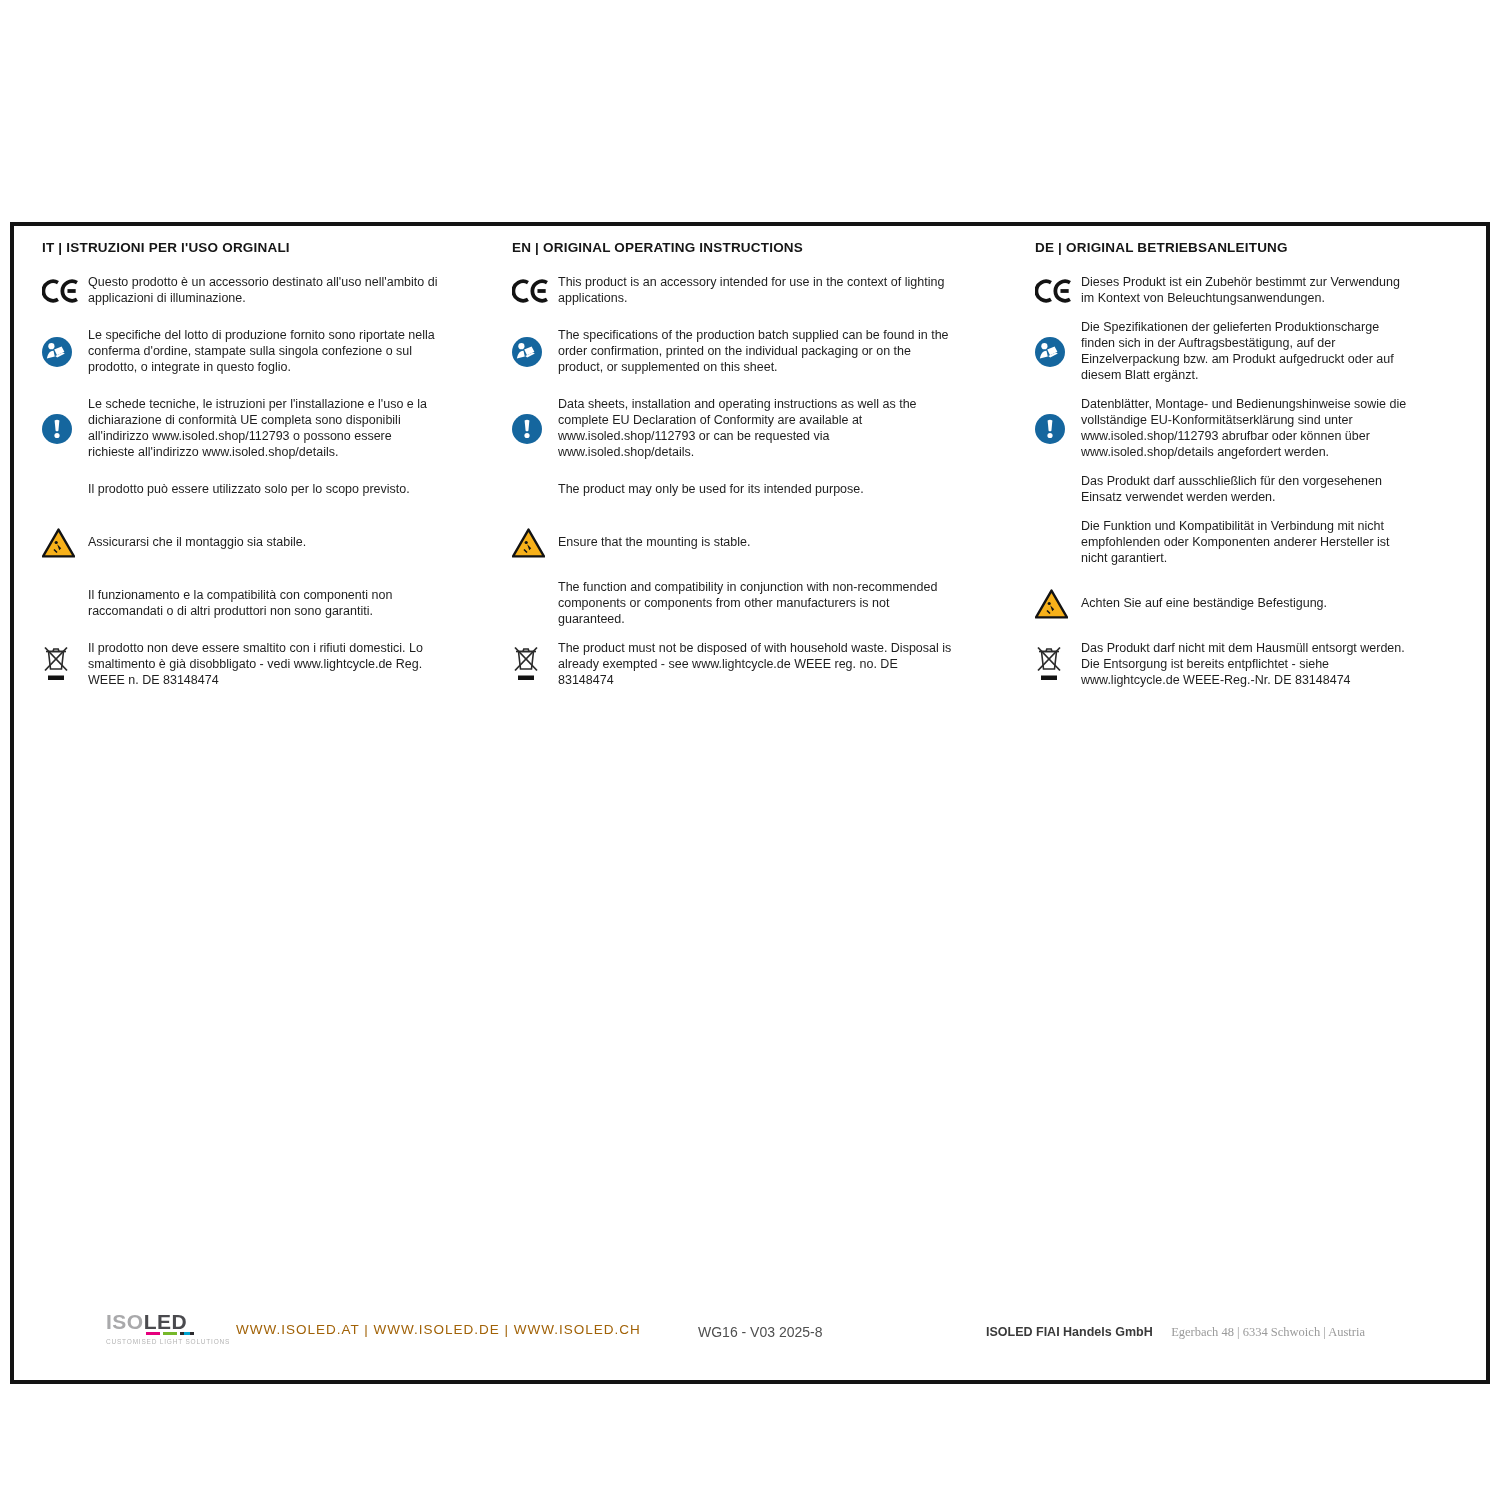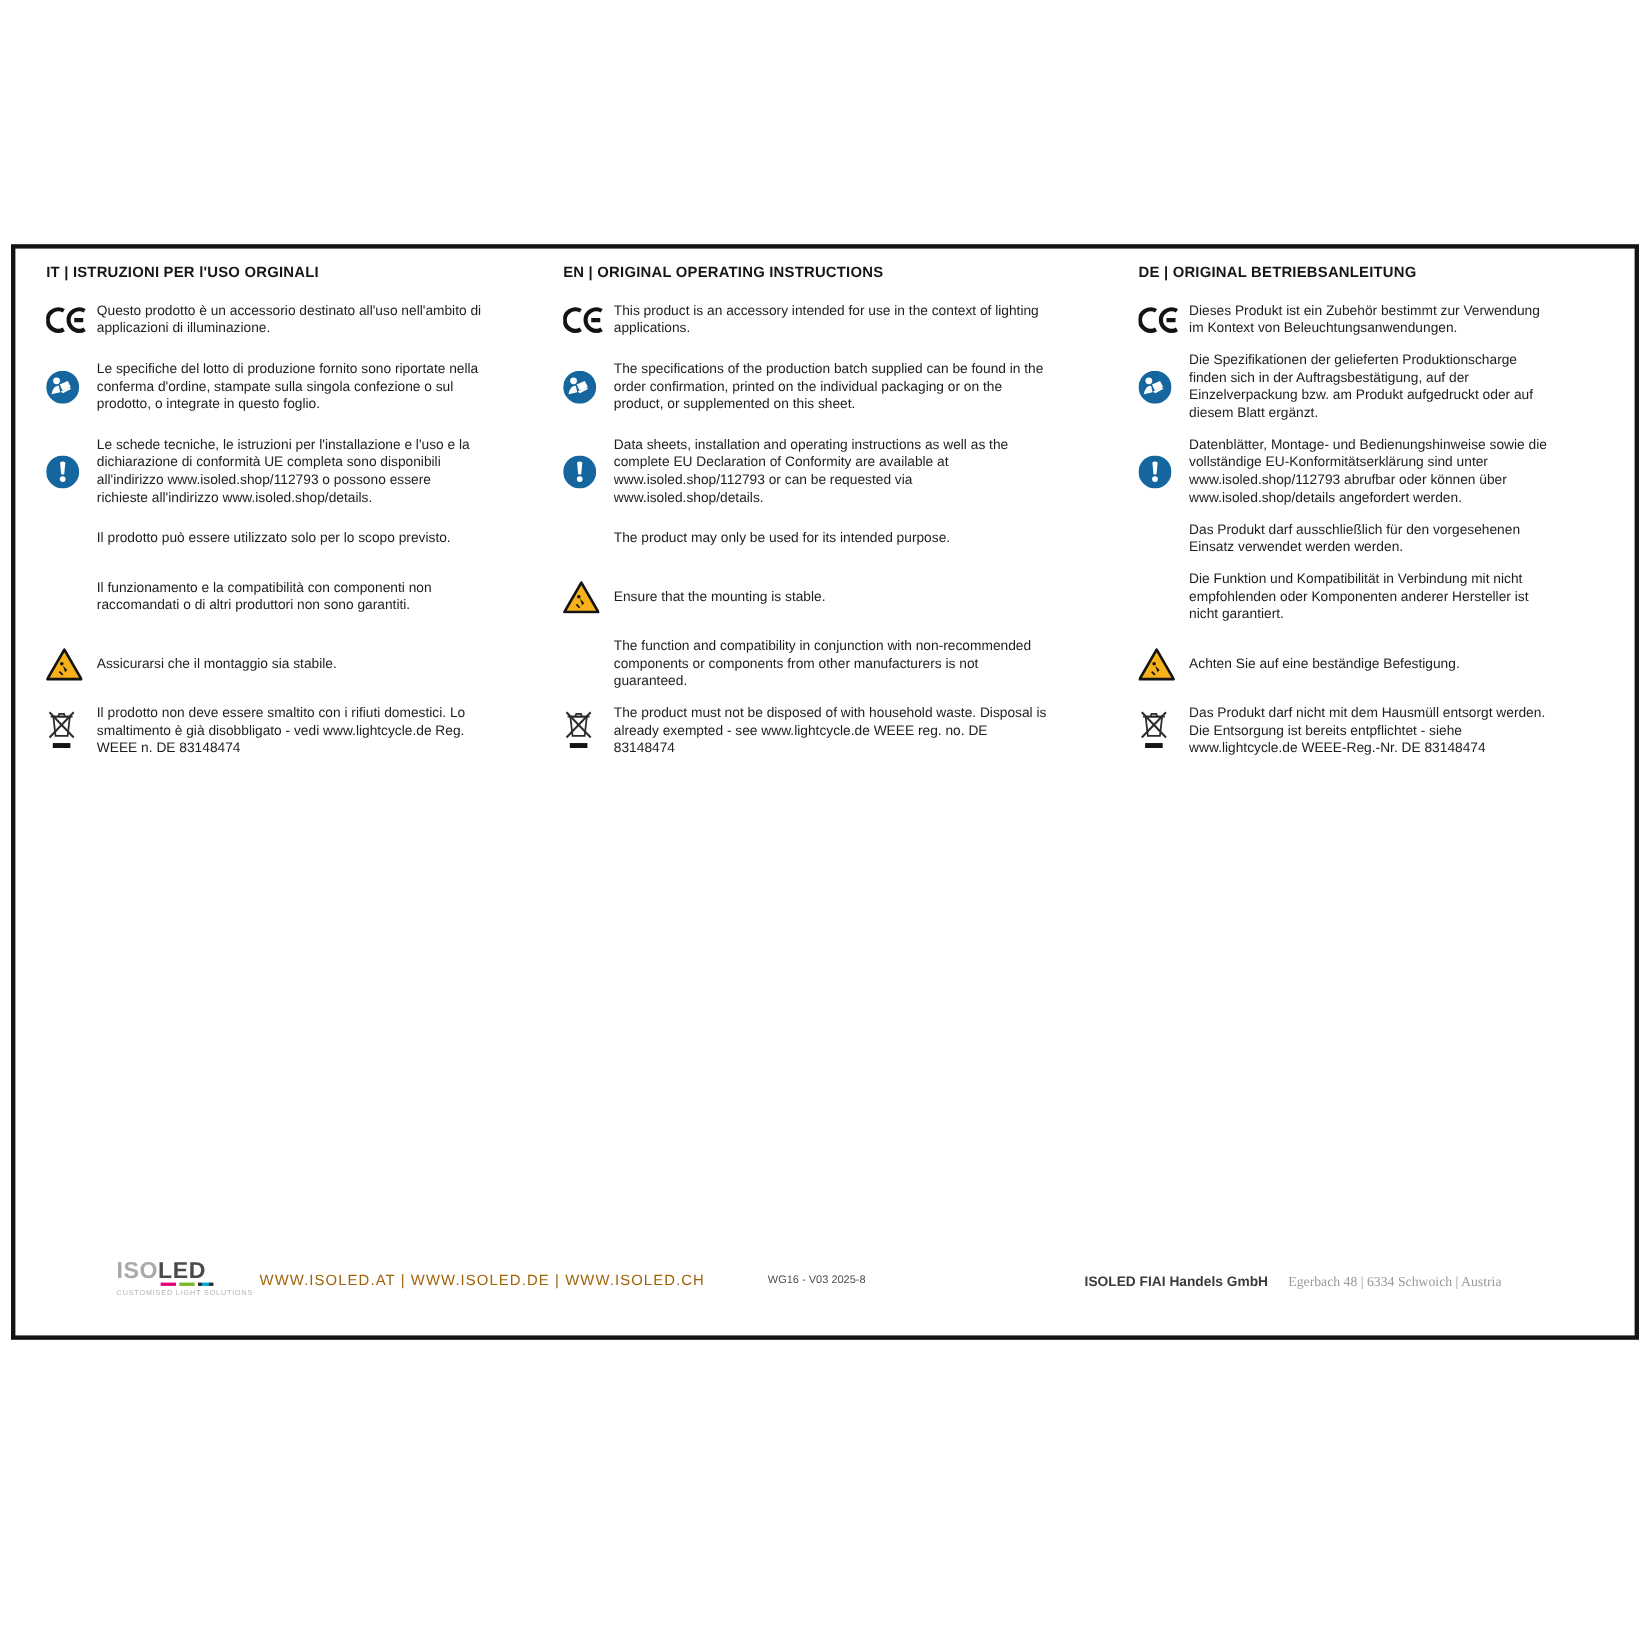--- a/index.html
+++ b/index.html
@@ -1,17 +1,17 @@
 <!DOCTYPE html>
 <html><head>
 <meta charset="utf-8">
 <style>
   html,body{margin:0;padding:0;background:#ffffff;}
   body{width:1500px;height:1500px;position:relative;font-family:"Liberation Sans",sans-serif;color:#1e1e1e;}
-  .sheet{position:absolute;left:10px;top:222px;width:1480px;height:996px;border:4px solid #131313;box-sizing:border-box;background:#fff;}
+  .sheet{position:absolute;left:10px;top:222px;width:1480px;height:1162px;border:4px solid #131313;box-sizing:border-box;background:#fff;}
   .grid{position:absolute;left:28px;top:14px;display:grid;grid-auto-flow:column;grid-template-columns:470px 523px 445px;grid-template-rows:repeat(8,auto);row-gap:13px;}
   .col-header{font-size:13.5px;font-weight:bold;letter-spacing:.2px;margin-bottom:6px;color:#161616;}
   .item{display:flex;align-items:center;}
   .icon-box{flex:0 0 46px;width:46px;display:flex;justify-content:flex-start;padding-top:1px;}
   .txt{font-size:12.5px;line-height:16px;color:#1e1e1e;}
   .col-it .txt{max-width:352px;}
   .col-en .txt{max-width:398px;}
   .col-de .txt{max-width:332px;}
   
   .footer{position:absolute;left:0;right:0;bottom:24px;height:46px;}
@@ -19,21 +19,21 @@
   .logo-word{font-size:21px;letter-spacing:.5px;line-height:20px;white-space:nowrap;}
   .logo-iso{color:#a9a9ab;font-weight:bold;}
   .logo-led{color:#4a4a4e;font-weight:bold;margin-top:26px;}
   .logo-bars{display:flex;gap:3px;margin-left:40px;margin-top:0px;}
   .bar{height:3px;width:14px;}
   .bar-pink{background:#e5007d;}
   .bar-green{background:#76b82a;}
   .bar-cyan{background:linear-gradient(90deg,#2b2b2e 0 4px,#00a5d1 4px 10px,#2b2b2e 10px 14px);}
   .logo-tagline{font-size:6.5px;color:#b5b5b5;letter-spacing:.8px;margin-top:3px;white-space:nowrap;}
   .websites{position:absolute;left:222px;top:12px;font-size:13.5px;color:#a16207;letter-spacing:1px;white-space:nowrap;}
-  .doccode{position:absolute;left:684px;top:14px;font-size:10px;color:#4f4f4f;white-space:nowrap;}
+  .doccode{position:absolute;left:684px;top:14px;font-size:14px;color:#4f4f4f;white-space:nowrap;}
   .companyline{position:absolute;left:972px;top:12px;white-space:nowrap;}
   .company{font-size:12.5px;font-weight:bold;color:#3a3a3a;}
   .address{font-size:12.5px;color:#9a9a9a;margin-left:14px;font-family:Liberation Serif, serif;}
   svg{display:block;}
 </style>
 </head>
 <body>
 
 <div class="sheet">
   <div class="grid">
@@ -74,34 +74,34 @@
       </span>
       <span class="txt">Le schede tecniche, le istruzioni per l'installazione e l'uso e la dichiarazione di conformità UE completa sono disponibili all'indirizzo www.isoled.shop/112793 o possono essere richieste all'indirizzo www.isoled.shop/details.</span>
     </div>
 
     <div class="item col-it">
       <span class="icon-box"></span>
       <span class="txt">Il prodotto può essere utilizzato solo per lo scopo previsto.</span>
     </div>
 
     <div class="item col-it">
-      <span class="icon-box"></span>
-      <span class="txt">Il funzionamento e la compatibilità con componenti non raccomandati o di altri produttori non sono garantiti.</span>
-    </div>
-
-    <div class="item col-it">
       <span class="icon-box">
         <svg width="33" height="30" viewBox="0 0 33 30">
           <path d="M16.5 1.6 L32 28.4 L1 28.4 Z" fill="#f7b11a" stroke="#131313" stroke-width="2.4" stroke-linejoin="round"></path>
           <circle cx="14.2" cy="14.5" r="1.6" fill="#131313"></circle>
           <path d="M15.2 16.2 L19.2 20.2 L17.2 22.2 Z" fill="#131313"></path>
           <path d="M12 21.5 L15 24.5" stroke="#131313" stroke-width="1.6"></path>
         </svg>
       </span>
       <span class="txt">Assicurarsi che il montaggio sia stabile.</span>
+    </div>
+
+    <div class="item col-it">
+      <span class="icon-box"></span>
+      <span class="txt">Il funzionamento e la compatibilità con componenti non raccomandati o di altri produttori non sono garantiti.</span>
     </div>
 
     <div class="item col-it">
       <span class="icon-box">
         <svg width="28" height="44" viewBox="0 0 28 44" fill="none" stroke="#2b2b2b" stroke-width="1.6">
           <path d="M6.5 8.5 L8.5 26 L19.5 26 L21.5 8.5 Z"></path>
           <line x1="4" y1="8.5" x2="24" y2="8.5"></line>
           <path d="M11 8.5 L11.8 6 L16.2 6 L17 8.5"></path>
           <line x1="3" y1="4.5" x2="25" y2="27.5" stroke-width="1.8"></line>
           <line x1="25" y1="4.5" x2="3" y2="27.5" stroke-width="1.8"></line>

